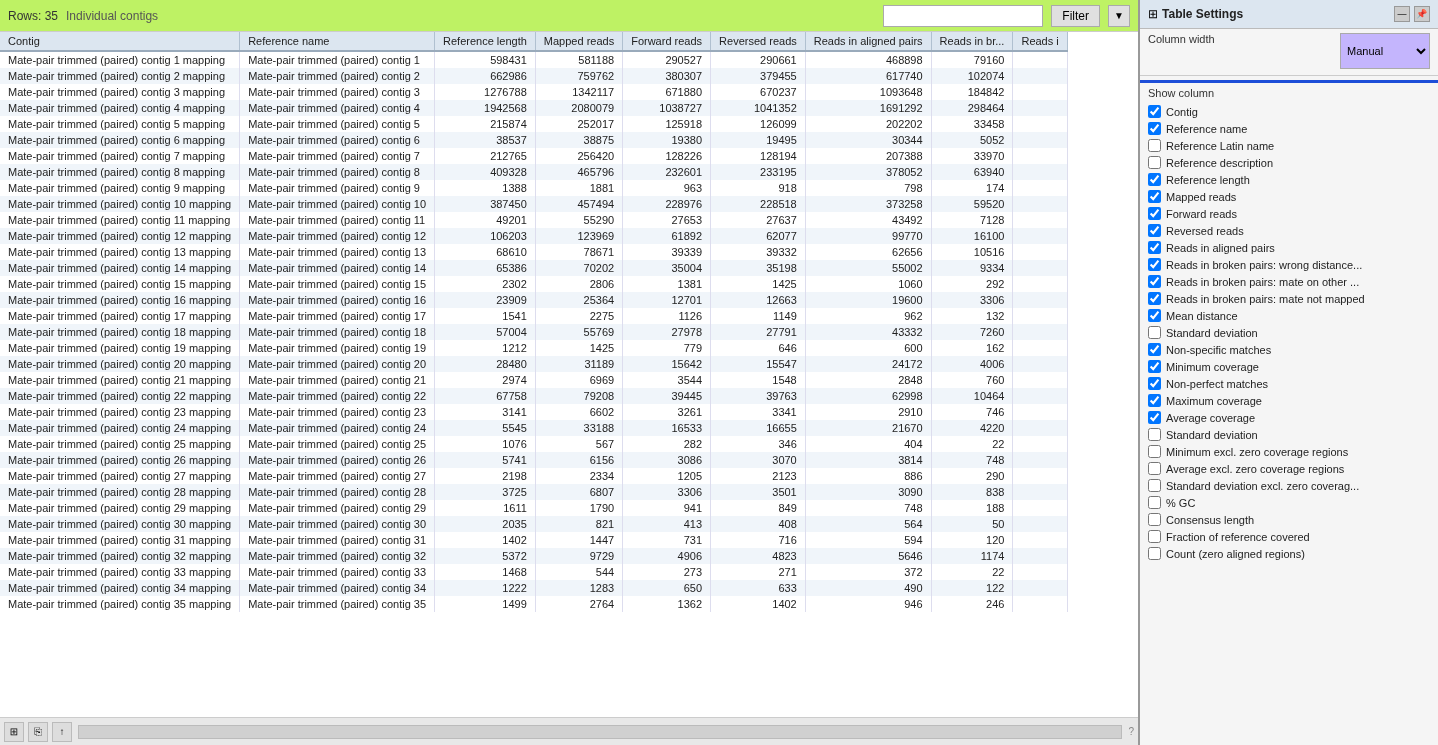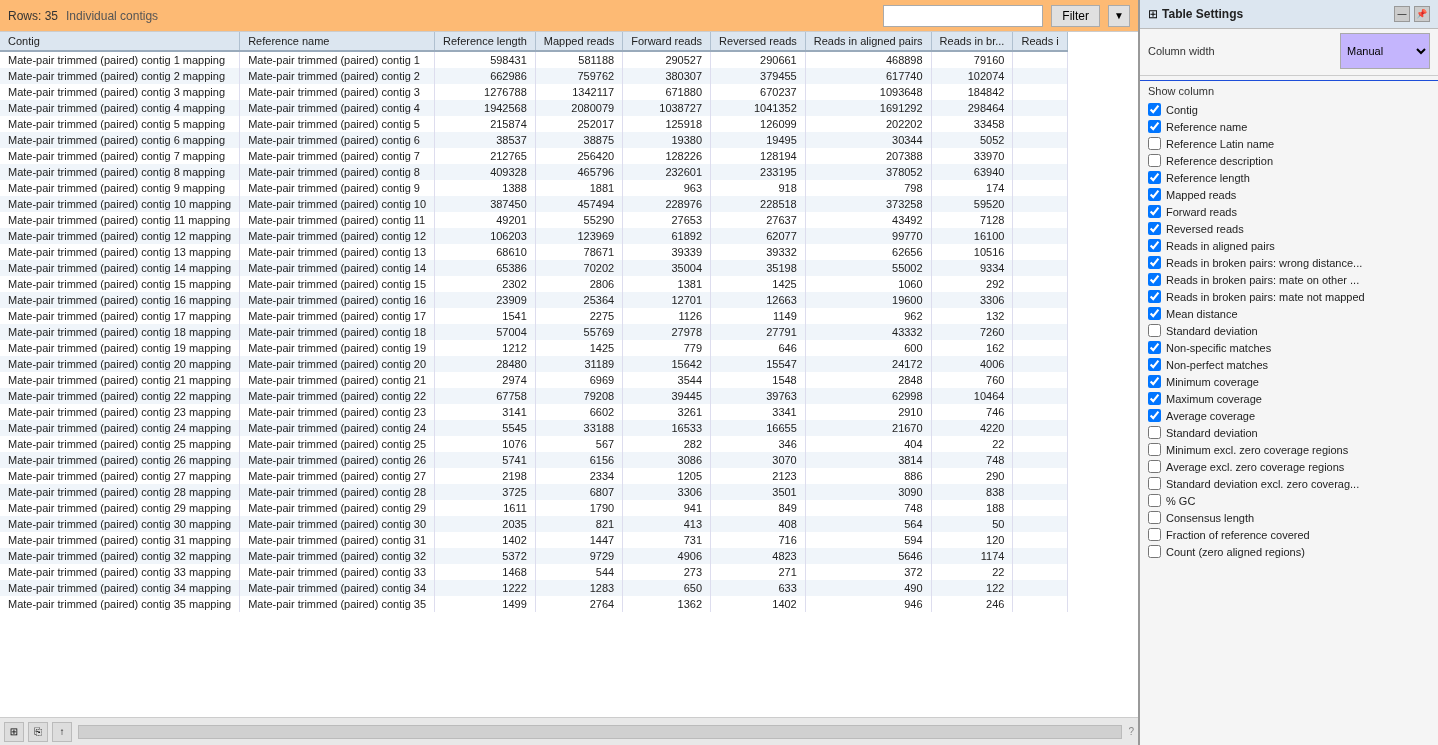--- a/index.html
+++ b/index.html
@@ -4,21 +4,21 @@
   <style>
     * { box-sizing: border-box; margin: 0; padding: 0; }
     body { font-family: 'Segoe UI', Arial, sans-serif; font-size: 12px; background: #f0f0f0; overflow: hidden; }
 
     .app-container { display: flex; width: 1438px; height: 745px; background: #f0f0f0; }
 
     
     .main-area { flex: 1; display: flex; flex-direction: column; min-width: 0; }
 
     
-    .top-bar { display: flex; align-items: center; padding: 4px 8px; background: #fdba74; border-bottom: 1px solid #ccc; height: 32px; gap: 8px; }
+    .top-bar { display: flex; align-items: center; padding: 4px 8px; background: #bef264; border-bottom: 1px solid #ccc; height: 32px; gap: 8px; }
     .top-bar-info { display: flex; align-items: center; gap: 8px; flex: 1; }
     .rows-badge { font-size: 12px; color: #333; }
     .contigs-badge { font-size: 12px; color: #555; }
     .filter-area { display: flex; align-items: flex-end; gap: 8px; }
     .filter-input { width: 160px; height: 22px; border: 1px solid #aaa; background: white; padding: 0 4px; font-size: 12px; }
     .filter-btn { height: 22px; padding: 0 10px; background: #e0e0e0; border: 1px solid #aaa; font-size: 12px; cursor: pointer; }
     .filter-dropdown { width: 22px; height: 22px; background: #e0e0e0; border: 1px solid #aaa; font-size: 10px; cursor: pointer; display: flex; align-items: center; justify-content: center; }
 
     
     .table-container { flex: 1; overflow: auto; background: white; position: relative; }
@@ -35,25 +35,25 @@
     .bottom-bar { height: 28px; background: #e8e8e8; border-top: 1px solid #ccc; display: flex; align-items: center; padding: 0 4px; gap: 4px; }
     .bottom-scrollbar { flex: 1; height: 14px; background: #d0d0d0; border: 1px solid #bbb; margin: 0 2px; }
     .bottom-icon { width: 20px; height: 20px; background: #ddd; border: 1px solid #bbb; display: flex; align-items: center; justify-content: center; font-size: 10px; cursor: pointer; }
 
     
     .right-panel { width: 300px; background: #f5f5f5; border-left: 2px solid #999; display: flex; flex-direction: column; }
     .right-panel-header { display: flex; align-items: center; padding: 6px 8px; background: #dce6f0; border-bottom: 1px solid #bbb; gap: 4px; }
     .right-panel-title { font-size: 12px; font-weight: bold; color: #222; flex: 1; }
     .panel-control-btn { width: 16px; height: 16px; background: #ccc; border: 1px solid #999; font-size: 9px; cursor: pointer; display: flex; align-items: center; justify-content: center; }
 
-    .column-width-row { display: flex; align-items: center; padding: 4px 8px; gap: 20px; }
+    .column-width-row { display: flex; align-items: flex-start; padding: 4px 8px; gap: 20px; }
     .column-width-label { font-size: 11px; color: #333; flex: 1; }
     .column-width-select { height: 36px; font-size: 11px; border: 1px solid #aaa; background: #c4b5fd; padding: 0 2px; width: 90px; }
 
-    .show-column-section { border-top: 1px solid #1d4ed8; margin-top: 4px; }
+    .show-column-section { border-top: 3px solid #1d4ed8; margin-top: 4px; }
     .show-column-label { font-size: 11px; color: #333; padding: 4px 8px; }
 
     .checkbox-list { overflow-y: auto; flex: 1; }
     .checkbox-item { display: flex; align-items: center; padding: 2px 8px; gap: 5px; font-size: 11px; color: #222; cursor: pointer; }
     .checkbox-item input[type=checkbox] { margin: 0; cursor: pointer; }
     .checkbox-item label { cursor: pointer; }
 
     
     ::-webkit-scrollbar { width: 10px; height: 10px; }
     ::-webkit-scrollbar-track { background: #e0e0e0; }
@@ -575,25 +575,25 @@
             <div class="checkbox-item">
               <input type="checkbox" style="">
               <label>Standard deviation</label>
             </div>
             <div class="checkbox-item">
               <input type="checkbox" checked="" style="">
               <label>Non-specific matches</label>
             </div>
             <div class="checkbox-item">
               <input type="checkbox" checked="" style="">
+              <label>Minimum coverage</label>
+            </div>
+            <div class="checkbox-item">
+              <input type="checkbox" checked="" style="">
               <label>Non-perfect matches</label>
-            </div>
-            <div class="checkbox-item">
-              <input type="checkbox" checked="" style="">
-              <label>Minimum coverage</label>
             </div>
             <div class="checkbox-item">
               <input type="checkbox" checked="" style="">
               <label>Maximum coverage</label>
             </div>
             <div class="checkbox-item">
               <input type="checkbox" checked="" style="">
               <label>Average coverage</label>
             </div>
             <div class="checkbox-item">

